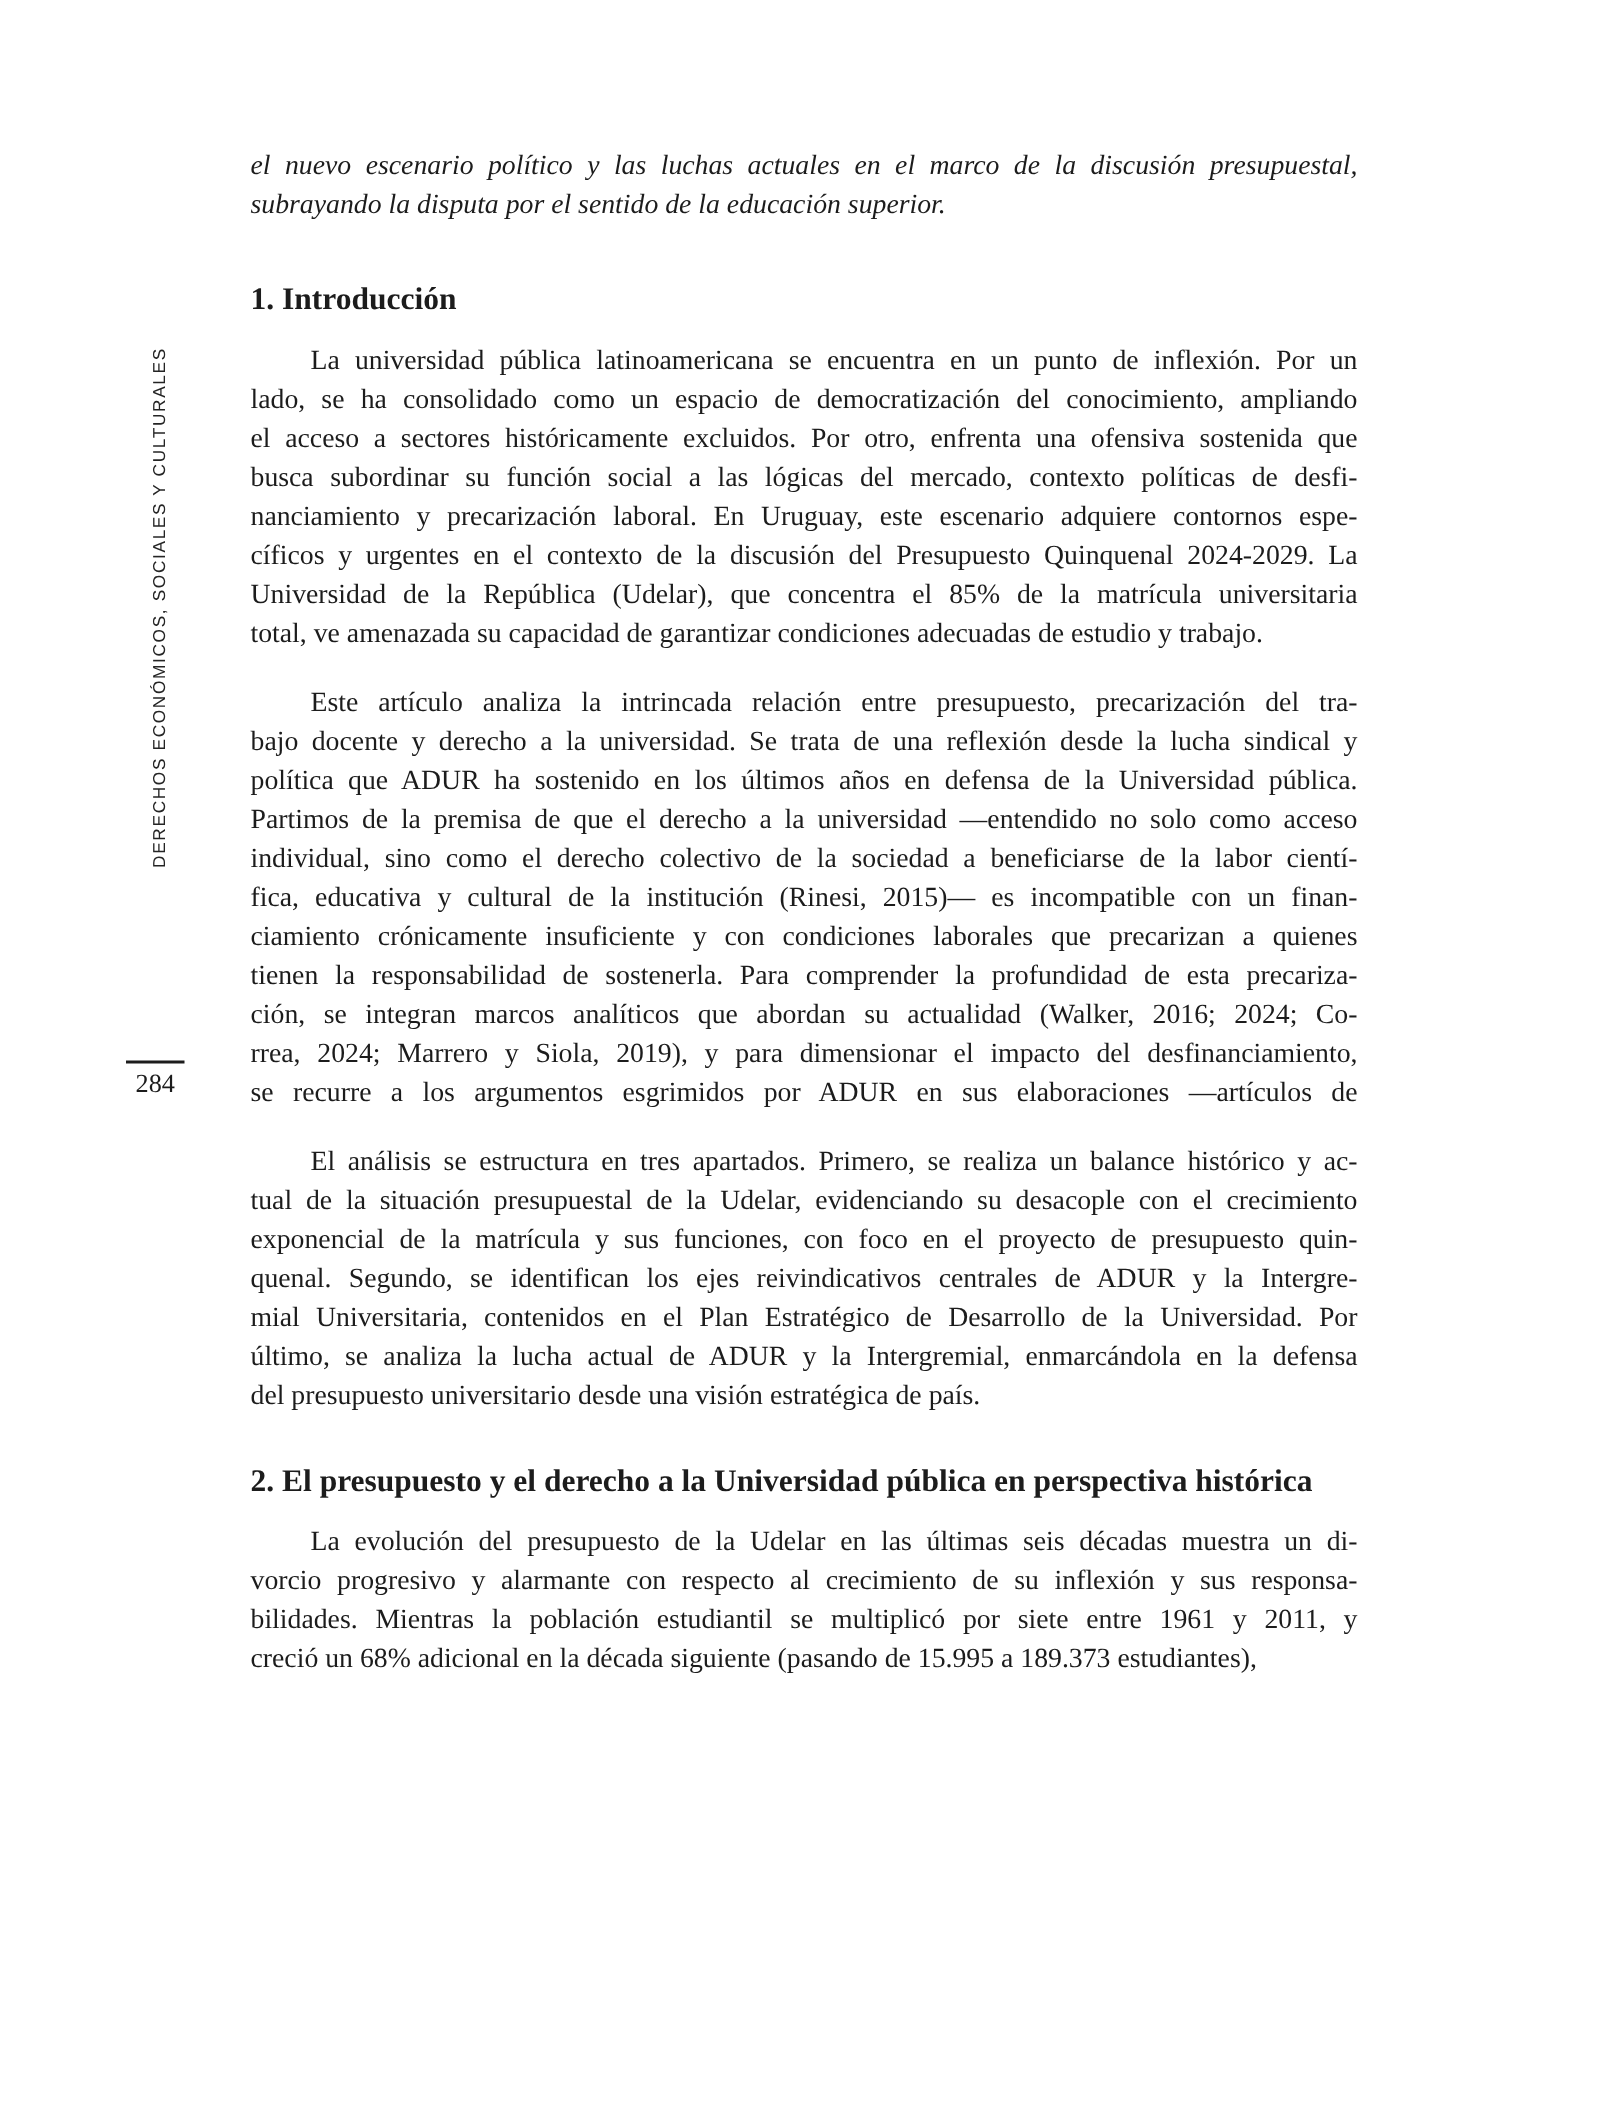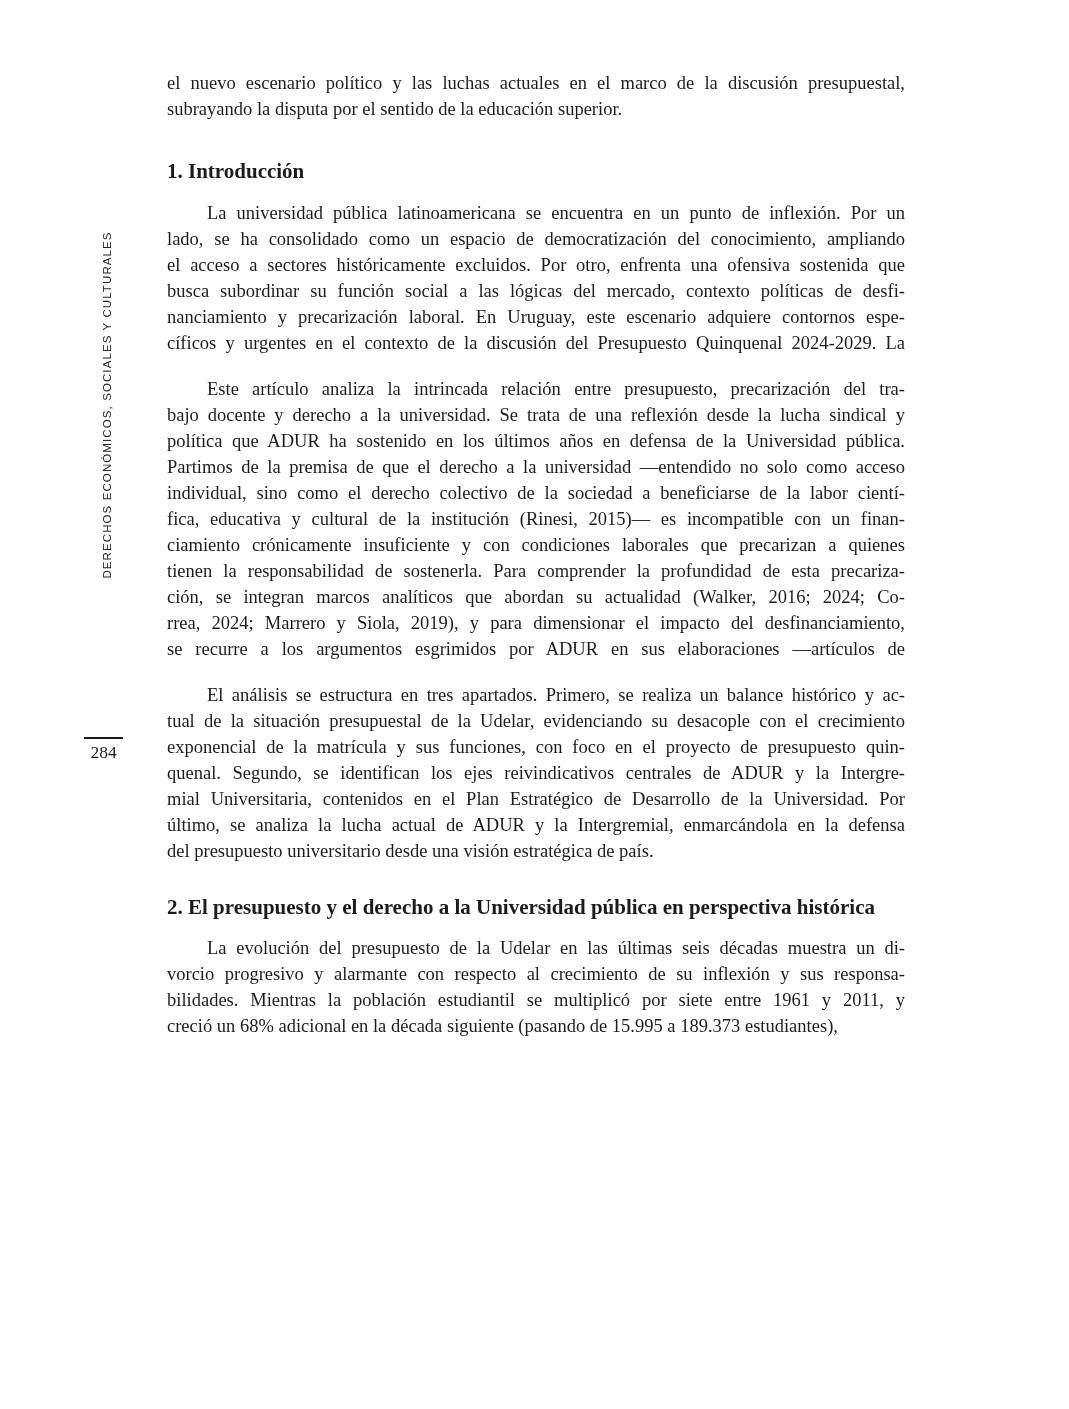--- a/index.html
+++ b/index.html
@@ -27,21 +27,21 @@
     font-family: "Liberation Sans", "DejaVu Sans", sans-serif;
     font-size: 11.5px;
     letter-spacing: 1.1px;
     color: #242424;
   }
 
   
   .pagenum-block {
     position: absolute;
     left: 84px;
-    top: 737px;
+    top: 707px;
     width: 39px;
     text-align: center;
     font-family: "Liberation Serif", "DejaVu Serif", serif;
     font-size: 17.5px;
   }
   .pagenum-rule {
     border-top: 2px solid #1c1c1c;
     width: 100%;
     height: 0;
     margin-bottom: 3px;
@@ -59,21 +59,21 @@
     color: #1c1c1c;
   }
   .para { margin: 0 0 20px 0; }
   .para .line {
     text-align: justify;
     text-align-last: justify;
   }
   .para .line.last { text-align-last: left; }
   .para.indent .line.first { text-indent: 40px; }
 
-  .continuation { margin-top: 70px; margin-bottom: 0; }
+  .continuation { margin-top: 98px; margin-bottom: 0; font-style: italic; }
 
   .heading {
     font-weight: bold;
     font-size: 21px;
     line-height: 26px;
     margin: 0;
   }
   .heading.h1 { margin: 36px 0 16px 0; }
   .heading.h2 { margin: 30px 0 15px 0; }
 </style>
@@ -98,20 +98,22 @@
 
     <h2 class="heading h1">1. Introducción</h2>
 
     <div class="para indent">
         <div class="line first">La universidad pública latinoamericana se encuentra en un punto de inflexión. Por un</div>
         <div class="line">lado, se ha consolidado como un espacio de democratización del conocimiento, ampliando</div>
         <div class="line">el acceso a sectores históricamente excluidos. Por otro, enfrenta una ofensiva sostenida que</div>
         <div class="line">busca subordinar su función social a las lógicas del mercado, contexto políticas de desfi-</div>
         <div class="line">nanciamiento y precarización laboral. En Uruguay, este escenario adquiere contornos espe-</div>
         <div class="line">cíficos y urgentes en el contexto de la discusión del Presupuesto Quinquenal 2024-2029. La</div>
+        <div class="line">Universidad de la República (Udelar), que concentra el 85% de la matrícula universitaria</div>
+        <div class="line last">total, ve amenazada su capacidad de garantizar condiciones adecuadas de estudio y trabajo.</div>
       </div>
 
     <div class="para indent">
         <div class="line first">Este artículo analiza la intrincada relación entre presupuesto, precarización del tra-</div>
         <div class="line">bajo docente y derecho a la universidad. Se trata de una reflexión desde la lucha sindical y</div>
         <div class="line">política que ADUR ha sostenido en los últimos años en defensa de la Universidad pública.</div>
         <div class="line">Partimos de la premisa de que el derecho a la universidad —entendido no solo como acceso</div>
         <div class="line">individual, sino como el derecho colectivo de la sociedad a beneficiarse de la labor cientí-</div>
         <div class="line">fica, educativa y cultural de la institución (Rinesi, 2015)— es incompatible con un finan-</div>
         <div class="line">ciamiento crónicamente insuficiente y con condiciones laborales que precarizan a quienes</div>

